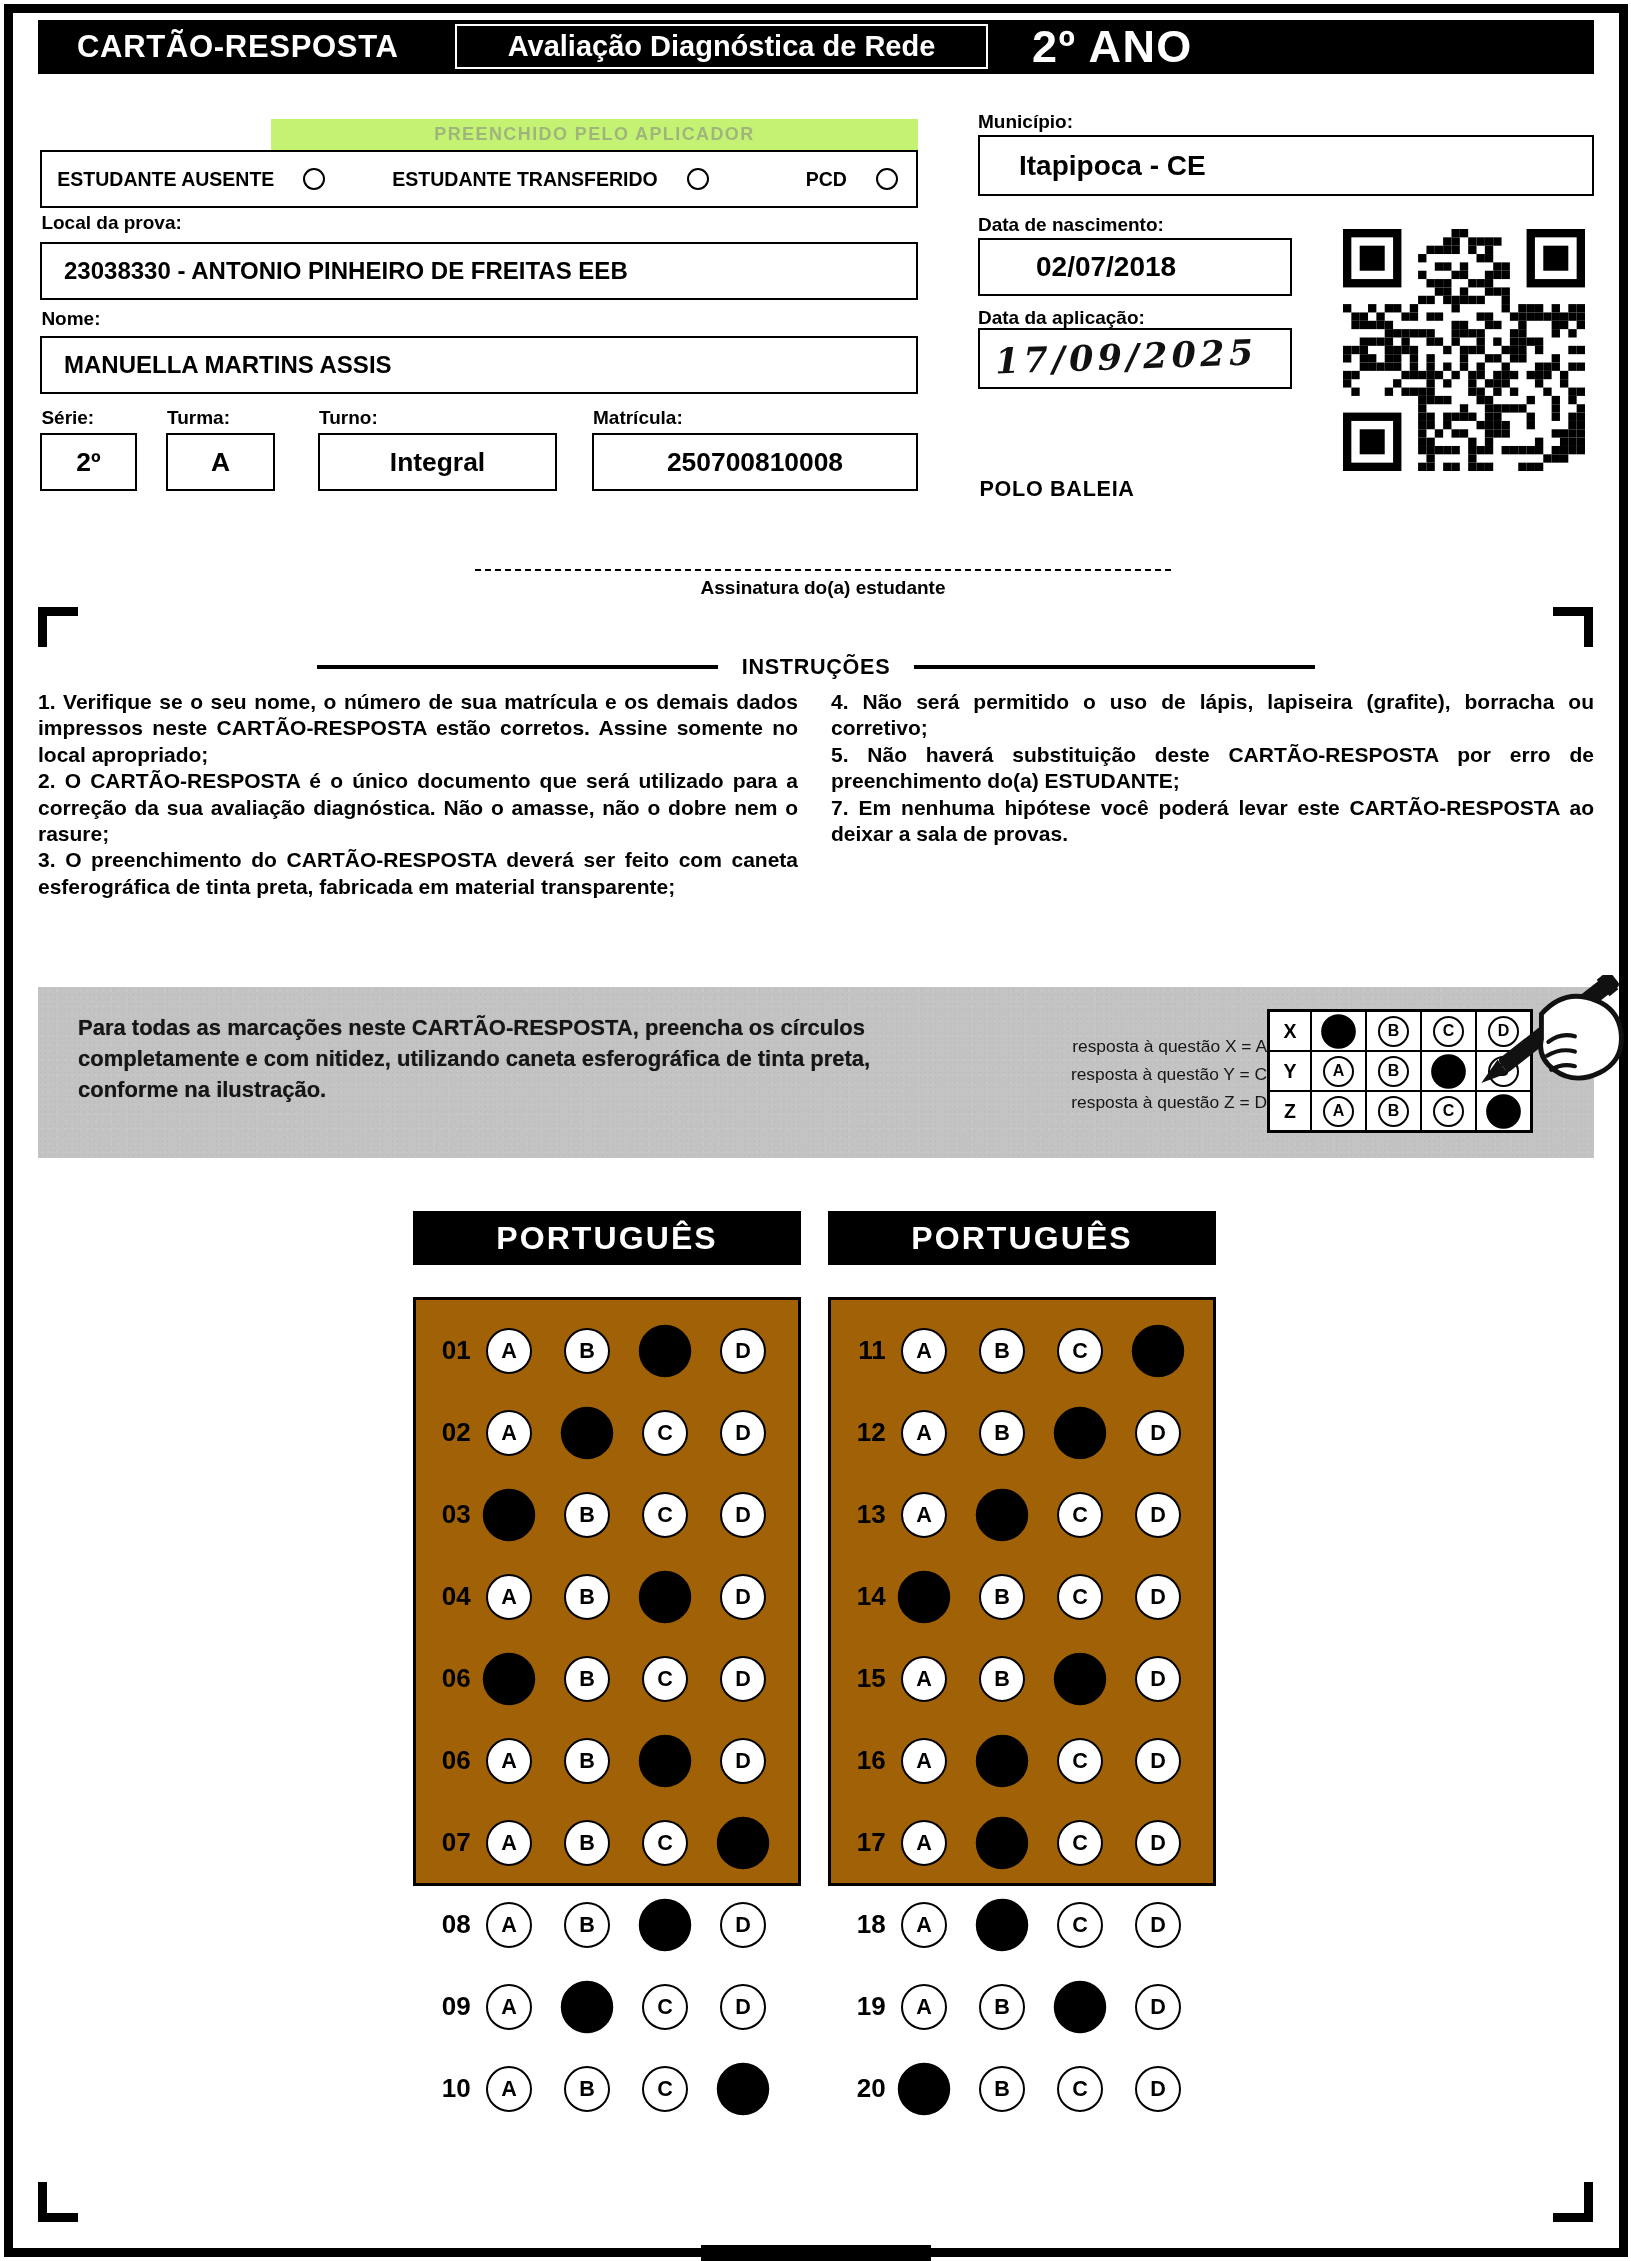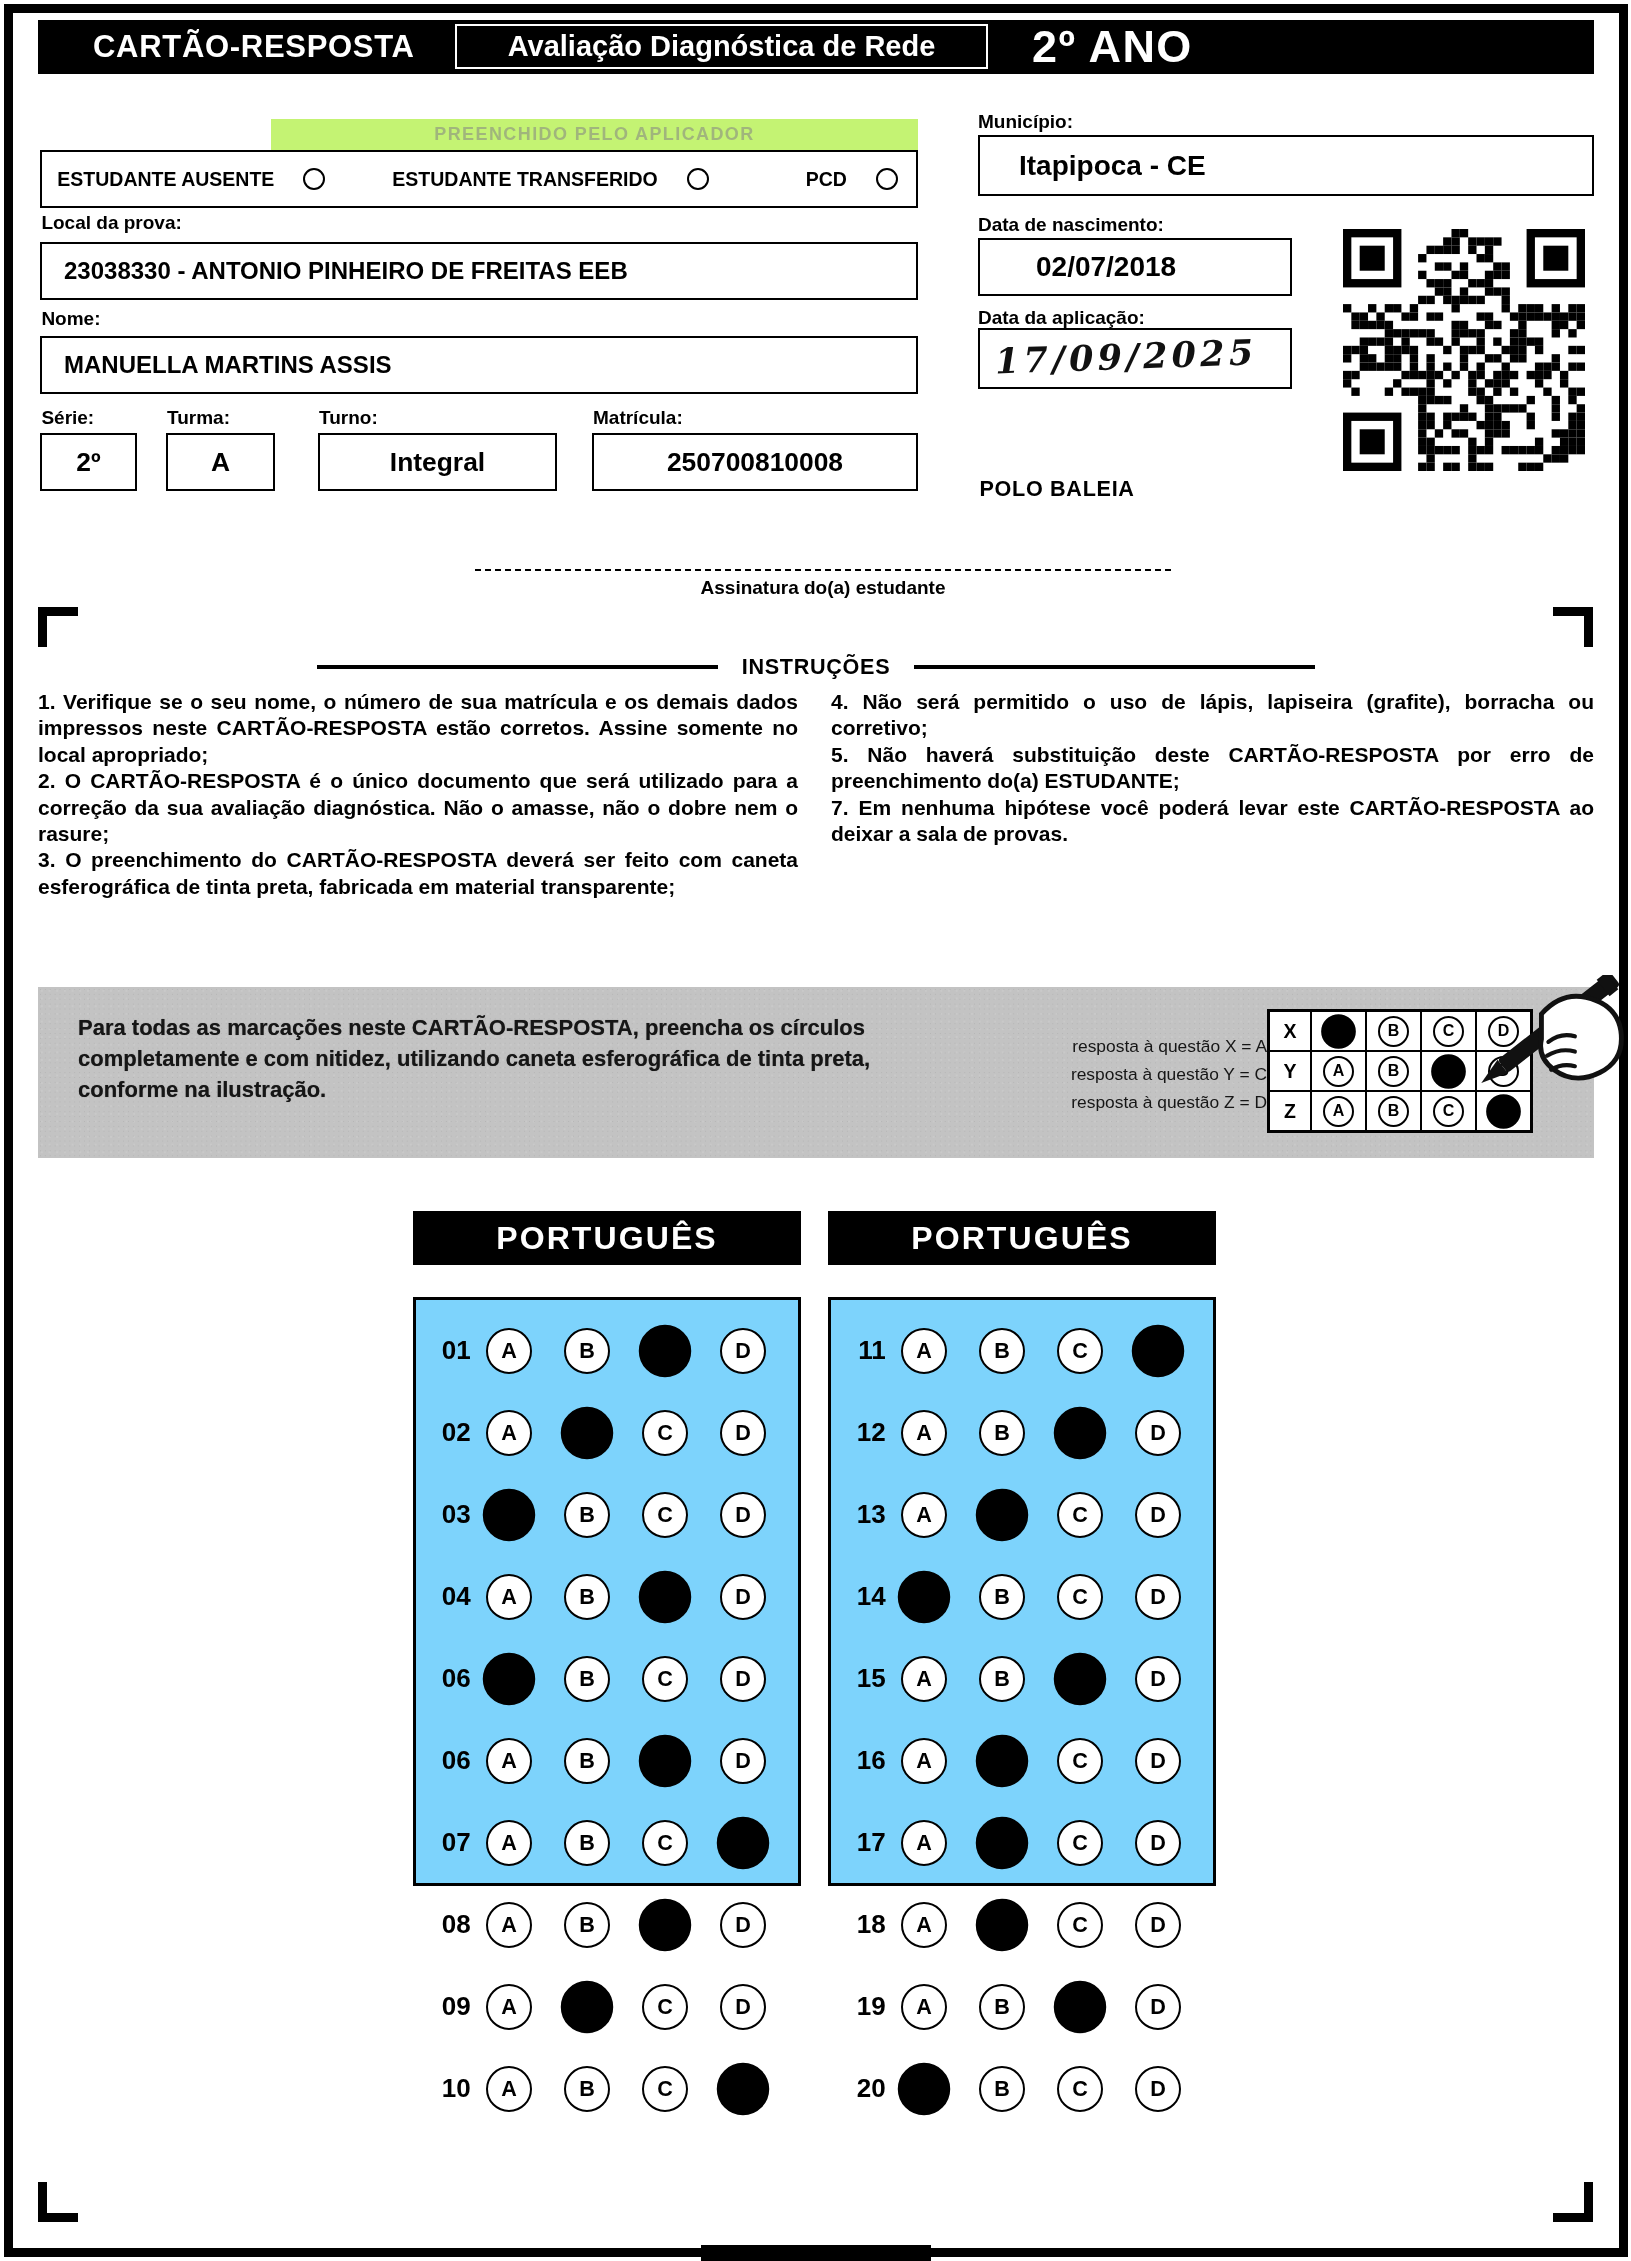--- a/index.html
+++ b/index.html
@@ -7,21 +7,21 @@
   body { width:1632px; }
   .page {
     position:relative; width:1632px; height:2261px; background:#fff;
     font-family:"Liberation Sans", sans-serif; color:#000; overflow:hidden;
   }
   .frame { position:absolute; inset:4.2px; border:9px solid #000; pointer-events:none; }
 
   
   .header-bar { position:absolute; left:38px; top:19.5px; width:1556px; height:54px; background:#000; }
   .header-title { position:absolute; left:39px; top:0; height:100%; display:flex; align-items:center;
-    color:#fff; font-size:31px; font-weight:600; letter-spacing:0.7px;margin-left:16px; }
+    color:#fff; font-size:31px; font-weight:600; letter-spacing:0.7px; }
   .header-subtitle-box { position:absolute; left:417px; top:4.9px; width:533px; height:45px;
     border:2.8px solid #fff; background:#000; display:flex; align-items:center; justify-content:center; }
   .header-subtitle { color:#fff; font-size:29px; font-weight:bold; }
   .header-grade { position:absolute; left:994px; top:0; height:100%; display:flex; align-items:center;
     color:#fff; font-size:45px; font-weight:bold; letter-spacing:1.4px; }
 
   
   .form-left { position:absolute; left:40px; top:111px; width:878px; height:445px; }
   .form-right { position:absolute; left:978px; top:111px; width:616px; height:445px; }
 
@@ -104,21 +104,21 @@
   .eg-label { width:42px; font-weight:bold; font-size:19.5px; }
   .eg-bubble { width:31px; height:31px; border:2.1px solid #000; border-radius:50%; background:#fff;
     display:flex; align-items:center; justify-content:center; font-size:16px; font-weight:bold; }
   .eg-bubble.filled { background:#000; color:transparent; transform:scale(1.12); }
   .hand { position:absolute; left:1392px; top:-12.5px; width:202px; height:143px; }
 
   
   .ans-header { position:absolute; top:1211px; width:388px; height:54px; background:#000; color:#fff;
     display:flex; align-items:center; justify-content:center; font-size:32px; font-weight:bold; letter-spacing:2.1px; }
   .ans-header.h1 { left:413px; } .ans-header.h2 { left:828px; }
-  .answer-box { position:absolute; top:1297px; width:388px; height:589px; border:3.5px solid #000; background:#7dd3fc;
+  .answer-box { position:absolute; top:1297px; width:388px; height:589px; border:3.5px solid #000; background:#a16207;
     padding:9.7px 0 0 11px; }
   .answer-box.b1 { left:413px; } .answer-box.b2 { left:828px; }
   .ans-row { height:82px; display:flex; align-items:center; }
   .ans-num { width:45px; text-align:right; font-weight:bold; font-size:26px; margin-right:15.3px; }
   .bubble { width:46px; height:46px; border:2.8px solid #000; border-radius:50%; background:#fff;
     display:flex; align-items:center; justify-content:center; font-size:21.6px; font-weight:bold; margin-right:32px; flex:none; }
   .bubble.filled { background:#000; color:transparent; transform:scale(1.14); }
 
   .bottom-bar { position:absolute; left:701px; top:2245px; width:230px; height:16.7px; background:#000; }
 </style>

